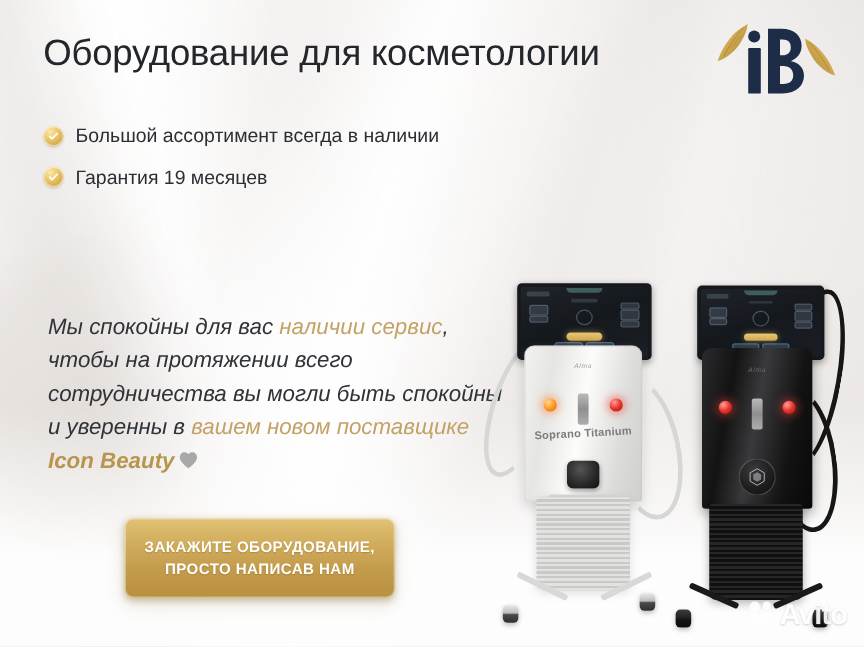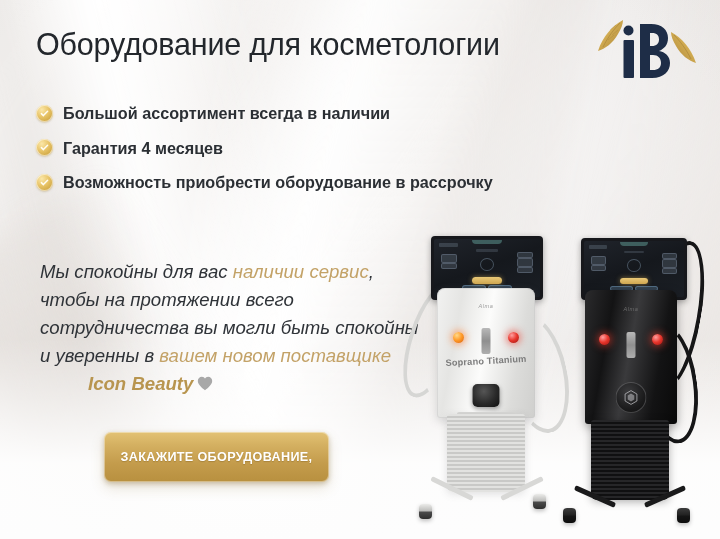--- a/index.html
+++ b/index.html
@@ -159,33 +159,33 @@
     position: absolute;
     left: 40px; top: 258px;
     width: 380px;
     font-size: 18.6px;
     font-style: italic;
     line-height: 1.50;
     color: #2f3338;
     font-weight: 400;
   }
   .gold { color: #c3a267; }
-  .gold-bold { color: #b8954f; font-weight: 700; margin-left: 48px; }
+  .gold-bold { color: #b8954f; font-weight: 700; }
   .heart {
     display: inline-block;
     width: 16px; height: 15px;
     margin-left: 4px;
     vertical-align: -1px;
   }
 
   
   .cta {
     position: absolute;
     left: 104px; top: 432px;
-    width: 225px; height: 50px;
+    width: 225px; height: 66px;
     border: none;
     border-radius: 7px;
     cursor: pointer;
     background:
       linear-gradient(180deg, #e3c274 0%, #d4b061 26%, #c49c4c 62%, #b8903f 100%);
     box-shadow:
       0 0 0 1px rgba(255,255,255,.40) inset,
       0 2px 5px rgba(120,90,30,.30),
       0 6px 14px rgba(140,110,50,.18);
     display: flex; flex-direction: column;
@@ -441,53 +441,46 @@
               <stop offset="45%" stop-color="#cfa94f"></stop>
               <stop offset="100%" stop-color="#a9833a"></stop>
             </linearGradient>
           </defs>
           <path d="M1 2 C12 8, 21 18, 26 33 C19 31, 11 25, 6 16 C3 11, 1 6, 1 2 Z" fill="url(#gl2)"></path>
           <path d="M4 5 C10 11, 16 19, 21 29" stroke="#8e6c2c" stroke-width=".7" fill="none" opacity=".55"></path>
         </svg>
       </div>
     </div>
 
-    <ul class="bullets" style="list-style:none;font-weight:bold;">
+    <ul class="bullets" style="list-style:none;">
       <li class="bullet">
         <span class="badge">
           <svg width="9" height="9" viewBox="0 0 9 9">
               <path d="M1.4 4.6 L3.4 6.6 L7.6 2.3" stroke="#fffdf4" stroke-width="1.5" fill="none" stroke-linecap="round" stroke-linejoin="round"></path>
             </svg>
         </span>
         <span class="bullet-text">Большой ассортимент всегда в наличии</span>
       </li>
       <li class="bullet">
         <span class="badge">
           <svg width="9" height="9" viewBox="0 0 9 9">
               <path d="M1.4 4.6 L3.4 6.6 L7.6 2.3" stroke="#fffdf4" stroke-width="1.5" fill="none" stroke-linecap="round" stroke-linejoin="round"></path>
             </svg>
         </span>
-        <span class="bullet-text">Гарантия 4 месяцев</span>
-      </li>
-      <li class="bullet">
-        <span class="badge">
-          <svg width="9" height="9" viewBox="0 0 9 9">
-              <path d="M1.4 4.6 L3.4 6.6 L7.6 2.3" stroke="#fffdf4" stroke-width="1.5" fill="none" stroke-linecap="round" stroke-linejoin="round"></path>
-            </svg>
-        </span>
-        <span class="bullet-text">Возможность приобрести оборудование в рассрочку</span>
+        <span class="bullet-text">Гарантия 19 месяцев</span>
       </li>
     </ul>
 
     <p class="pitch"><span>Мы спокойны для вас </span><span class="gold">наличии сервис</span><span>, чтобы на протяжении всего сотрудничества вы могли быть спокойны и уверенны в </span><span class="gold">вашем новом поставщике </span><span class="gold-bold">Icon Beauty</span><span class="heart"><svg width="16" height="15" viewBox="0 0 16 15">
             <path d="M8 14.2 C8 14.2 .8 9.6 .8 5.1 C.8 2.5 2.7.8 4.9.8 C6.4.8 7.5 1.7 8 2.6 C8.5 1.7 9.6.8 11.1.8 C13.3.8 15.2 2.5 15.2 5.1 C15.2 9.6 8 14.2 8 14.2 Z" fill="#a8a8a8"></path>
           </svg></span></p>
 
     <button class="cta">
       <span class="cta-line">ЗАКАЖИТЕ ОБОРУДОВАНИЕ,</span>
+      <span class="cta-line">ПРОСТО НАПИСАВ НАМ</span>
     </button>
 
     <div class="machines">
 
       <div class="machine">
         <div class="hose" style="left:4px; top:52px; width:46px; height:120px; border-right-color:transparent; border-top-color:transparent; transform:rotate(18deg);"></div>
         <div class="hose" style="left:104px; top:86px; width:58px; height:120px; border-left-color:transparent; border-top-color:transparent; transform:rotate(-12deg);"></div>
 
         <div class="screen" style="left:26px; top:8px; width:112px; height:64px;">
           <div class="screen-inner">
@@ -580,15 +573,26 @@
         </div>
 
         <div class="m-black-base"></div>
         <div class="leg" style="left:168px; top:266px; width:44px; height:5px; background:#1a1a1b; transform:rotate(24deg);"></div>
         <div class="leg" style="left:238px; top:266px; width:44px; height:5px; background:#1a1a1b; transform:rotate(-24deg);"></div>
         <div class="caster dark" style="left:158px; top:280px;"></div>
         <div class="caster dark" style="left:272px; top:280px;"></div>
       </div>
     </div>
 
+    <div class="avito">
+      <span>
+        <svg width="22" height="20" viewBox="0 0 22 20">
+          <circle cx="5" cy="5.5" r="4.2" fill="#ffffff"></circle>
+          <circle cx="15" cy="4.5" r="3.2" fill="#ffffff"></circle>
+          <circle cx="4.5" cy="15" r="3.4" fill="#ffffff"></circle>
+          <circle cx="15" cy="14.5" r="4.6" fill="#ffffff"></circle>
+        </svg>
+      </span>
+      <span class="avito-text">Avito</span>
+    </div>
 
   </div>
 </div>
 
 </body></html>

